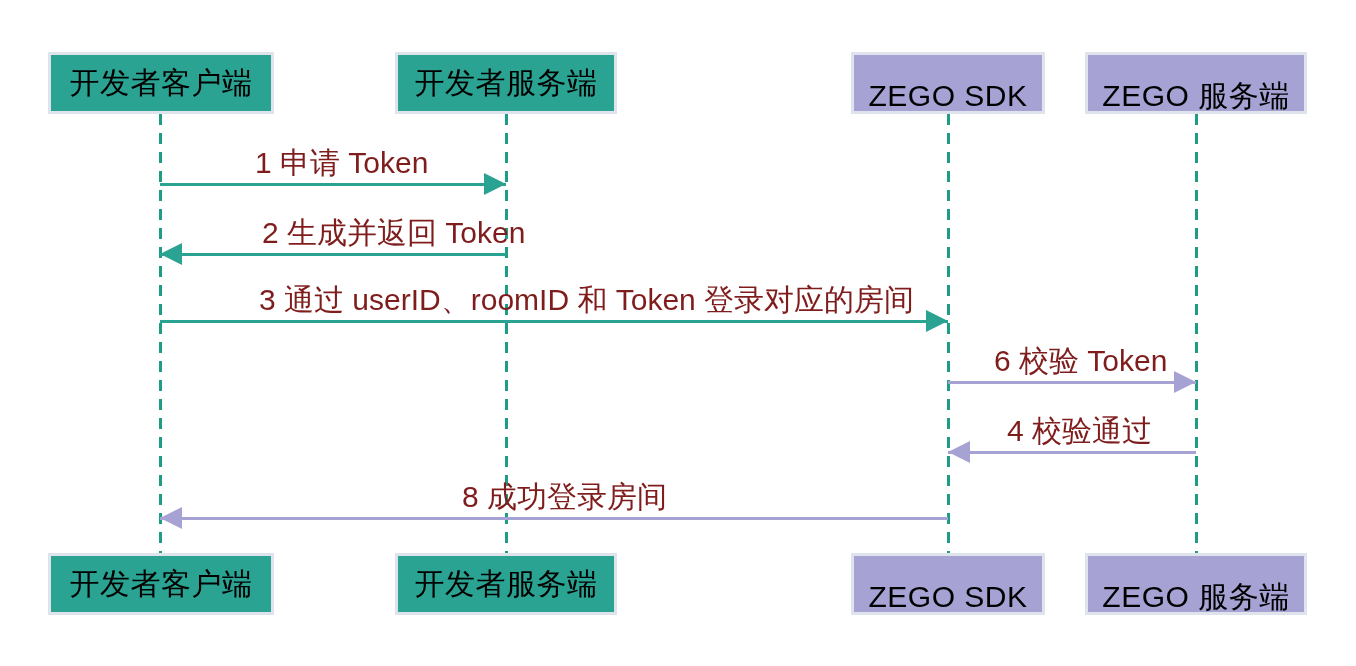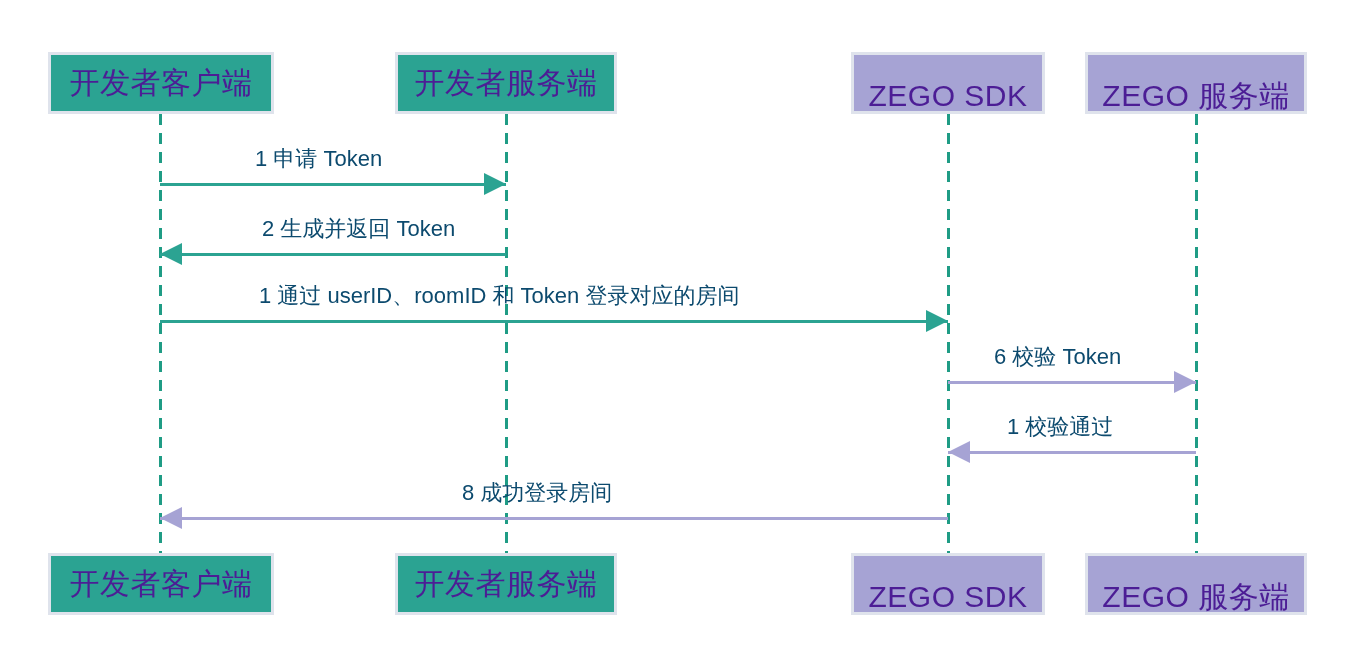--- a/index.html
+++ b/index.html
@@ -28,21 +28,21 @@
     background-size: 3px 19px;
     background-repeat: repeat-y;
   }
   .participant {
     position: absolute;
     box-sizing: border-box;
     display: flex;
     align-items: center;
     justify-content: center;
     border: 3px solid #dfe3ec;
-    color: #4c1d95;
+    color: #000000;
     font-size: 30px;
     line-height: 1;
     letter-spacing: 0.5px;
     white-space: nowrap;
     z-index: 3;
   }
   .participant.teal { background: #2ba392; }
   .participant.purple { background: #a6a3d4; align-items: flex-end; }
 
   .msg-line {
@@ -75,22 +75,22 @@
     border-left: 22px solid #a6a3d4;
   }
   .arrow-head.left.purple {
     border-top: 11px solid transparent;
     border-bottom: 11px solid transparent;
     border-right: 22px solid #a6a3d4;
   }
 
   .msg-label {
     position: absolute;
-    color: #0c4a6e;
-    font-size: 22px;
+    color: #7f1d1d;
+    font-size: 30px;
     line-height: 1;
     white-space: nowrap;
     z-index: 4;
     background: transparent;
   }
 </style>
 </head>
 <body>
 
 <div id="diagram">
@@ -102,27 +102,27 @@
     </div>
   <div id="messages">
       <div class="msg-line teal" style="left: 160px; width: 346px; top: 183px;"></div>
       <div class="arrow-head right teal" style="top: 173px; left: 484px;"></div>
       <div class="msg-label" style="top: 148px; left: 255px;">1 申请 Token</div>
       <div class="msg-line teal" style="left: 160px; width: 346px; top: 253px;"></div>
       <div class="arrow-head left teal" style="top: 243px; left: 160px;"></div>
       <div class="msg-label" style="top: 218px; left: 215px; margin-left: 47px;">2 生成并返回 Token</div>
       <div class="msg-line teal" style="left: 160px; width: 788px; top: 320px;"></div>
       <div class="arrow-head right teal" style="top: 310px; left: 926px;"></div>
-      <div class="msg-label" style="top: 285px; left: 259px;">1 通过 userID、roomID 和 Token 登录对应的房间</div>
+      <div class="msg-label" style="top: 285px; left: 259px;">3 通过 userID、roomID 和 Token 登录对应的房间</div>
       <div class="msg-line purple" style="left: 948px; width: 248px; top: 381px;"></div>
       <div class="arrow-head right purple" style="top: 371px; left: 1174px;"></div>
       <div class="msg-label" style="top: 346px; left: 994px;">6 校验 Token</div>
       <div class="msg-line purple" style="left: 948px; width: 248px; top: 451px;"></div>
       <div class="arrow-head left purple" style="top: 441px; left: 948px;"></div>
-      <div class="msg-label" style="top: 416px; left: 1007px;">1 校验通过</div>
+      <div class="msg-label" style="top: 416px; left: 1007px;">4 校验通过</div>
       <div class="msg-line purple" style="left: 160px; width: 788px; top: 517px;"></div>
       <div class="arrow-head left purple" style="top: 507px; left: 160px;"></div>
       <div class="msg-label" style="top: 482px; left: 462px;">8 成功登录房间</div>
     </div>
   <div id="header-participants">
       <div class="participant teal" style="left: 48px; width: 226px; top: 52px; height: 62px;">
         <span>开发者客户端</span>
       </div>
       <div class="participant teal" style="left: 395px; width: 222px; top: 52px; height: 62px;">
         <span>开发者服务端</span>

